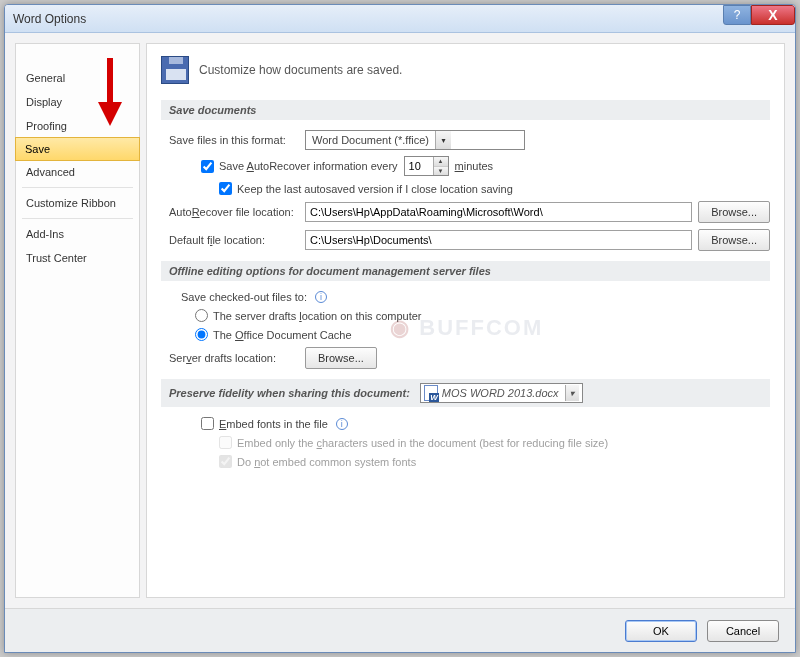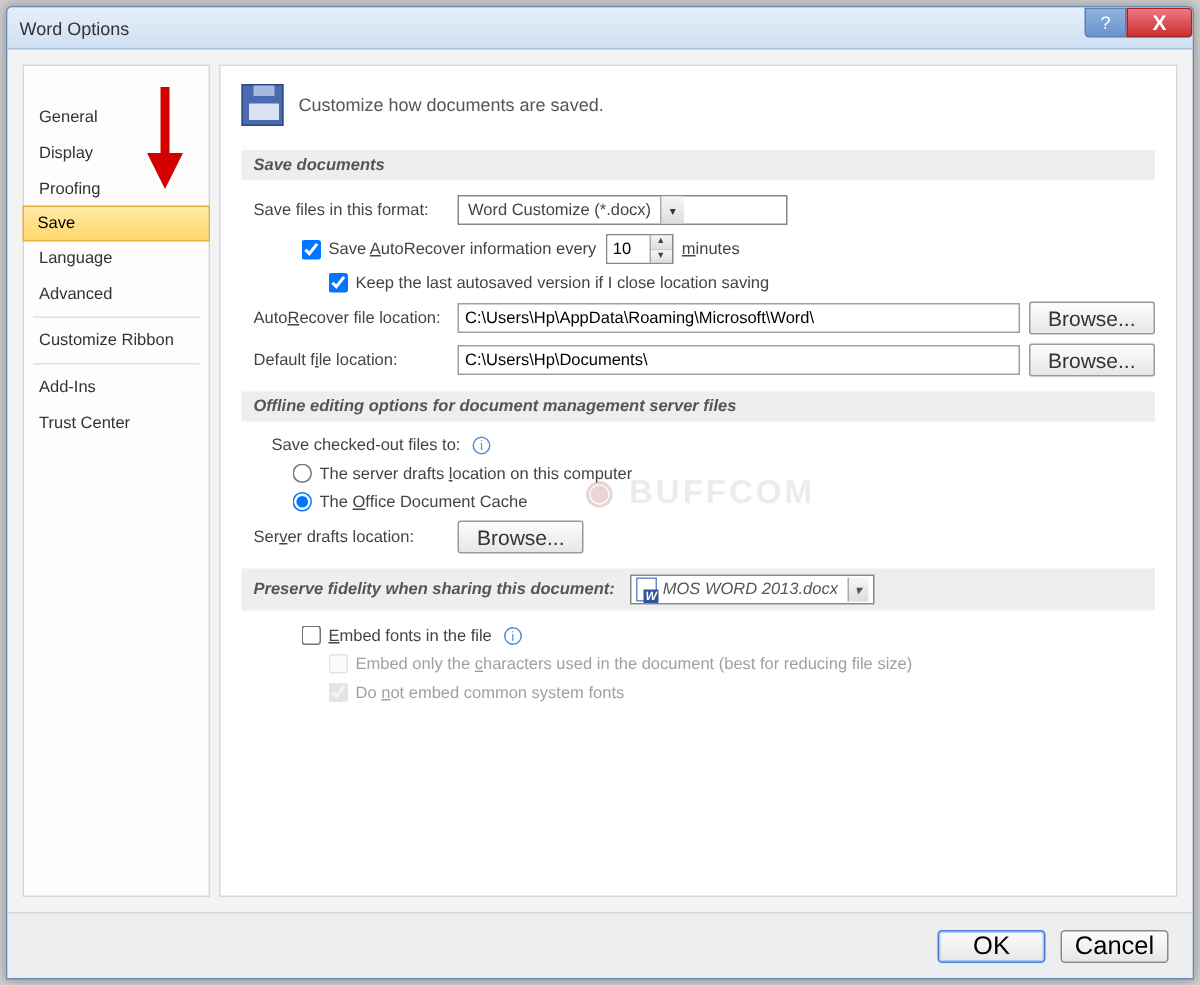--- a/index.html
+++ b/index.html
@@ -205,21 +205,21 @@
   background: linear-gradient(#f6f6f6,#ddd);
   font-size: 6px; line-height: 8px;
   text-align: center; color: #444;
   border-bottom: 1px solid #ccc;
 }
 .spin .sb:last-child { border-bottom: none; }
 
 .btn {
   height: 22px;
   padding: 0 12px;
-  font-size: 14px;
+  font-size: 11px;
   background: linear-gradient(#fdfdfd, #e6e6e6);
   border: 1px solid #9a9a9a;
   border-radius: 2px;
   cursor: pointer;
   color: #333;
 }
 .chk { display: inline-flex; align-items: center; gap: 5px; padding-left: 32px; }
 .chk input { margin: 0; }
 .u { text-decoration: underline; }
 .indent { margin-left: 26px; }
@@ -243,21 +243,21 @@
   border-top: 1px solid #d7d7d7;
   display: flex;
   justify-content: flex-end;
   align-items: center;
   gap: 10px;
   padding: 0 16px;
 }
 .fbtn {
   min-width: 72px;
   height: 22px;
-  font-size: 17px;
+  font-size: 11px;
   background: linear-gradient(#fdfdfd, #e6e6e6);
   border: 1px solid #8a8a8a;
   border-radius: 3px;
   cursor: pointer;
 }
 .fbtn.primary {
   border: 1px solid #4a7bd0;
   box-shadow: 0 0 0 1px #a7c7f4 inset;
 }
 
@@ -323,42 +323,41 @@
       <div class="winbtn close">X</div>
     </div>
   </div>
 
   <div class="body">
     <div class="sidebar">
       <div class="cat">General</div>
       <div class="cat">Display</div>
       <div class="cat">Proofing</div>
       <div class="cat selected">Save</div>
-      <div class="cat">Language</div>
       <div class="cat">Advanced</div>
       <div class="sep"></div>
       <div class="cat">Customize Ribbon</div>
       <div class="sep"></div>
       <div class="cat">Add-Ins</div>
       <div class="cat">Trust Center</div>
     </div>
 
     <div class="content">
 
       <div class="content-header">
         <div class="floppy"></div>
         <div class="titletxt">Customize how documents are saved.</div>
       </div>
 
       <div class="section-head">Save documents</div>
 
       <div class="row">
         <span class="lbl">Save files in this format:</span>
         <div class="cmb" style="width:220px">
-          <span>Word Customize (*.docx)</span>
+          <span>Word Document (*.ffice)</span>
           <div class="dd">▾</div>
         </div>
       </div>
 
       <div class="row">
         <label class="chk">
           <input type="checkbox" checked="" style="">
           <span>Save <span class="u">A</span>utoRecover information every</span>
         </label>
         <div class="spin">

